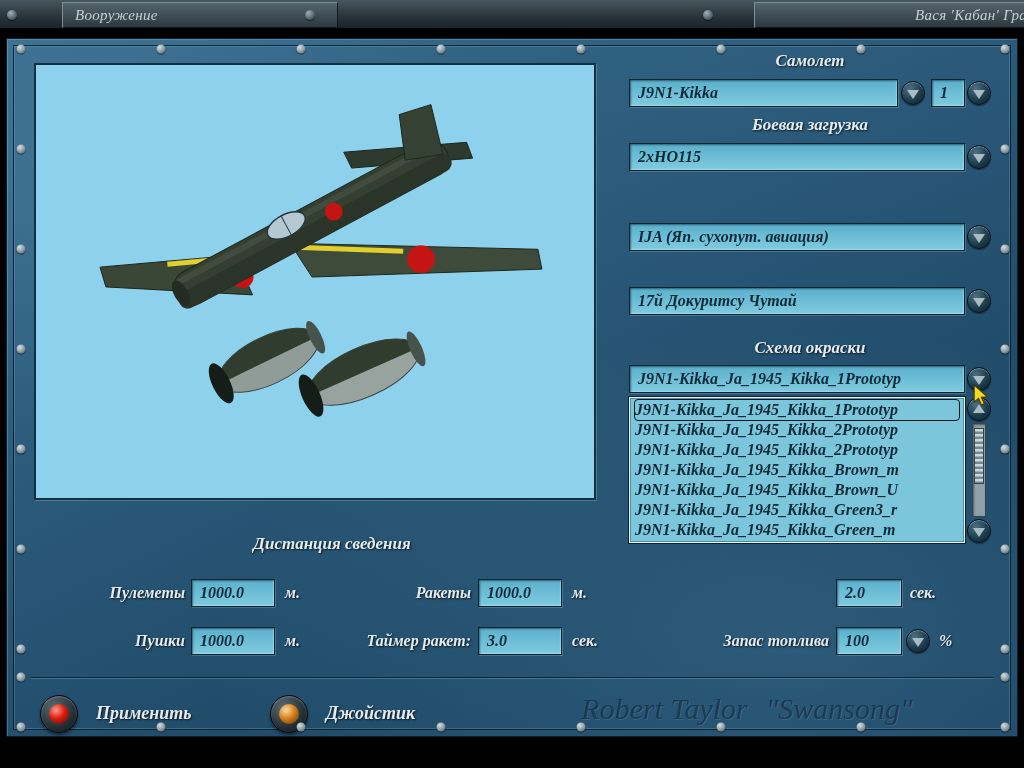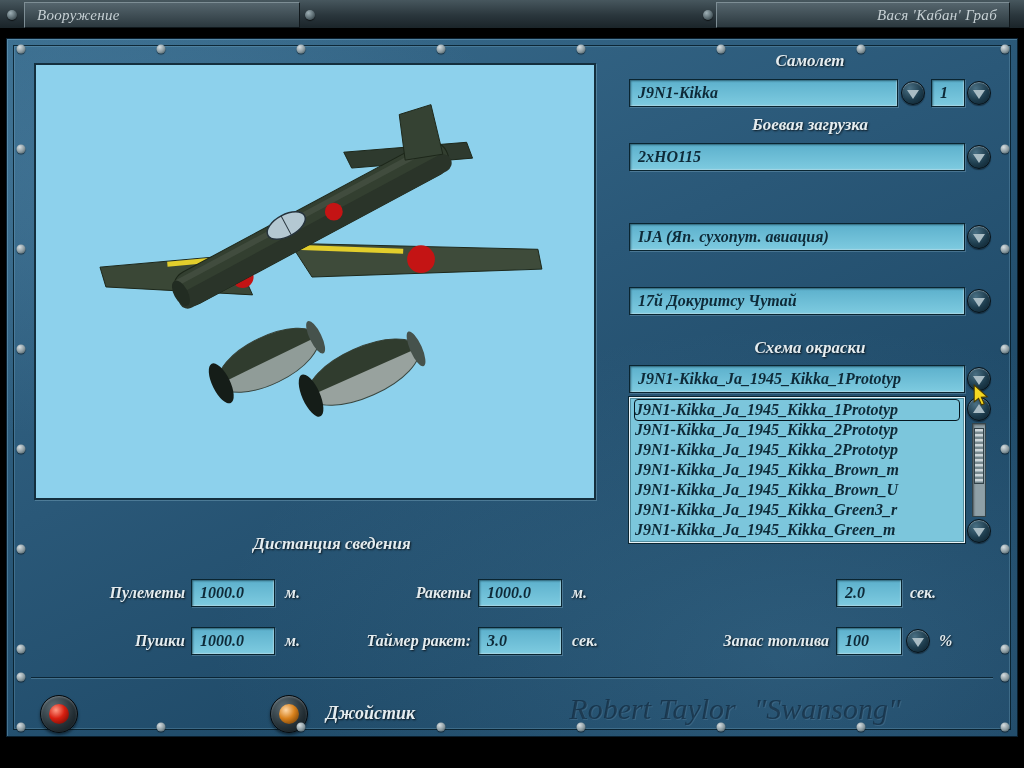--- a/index.html
+++ b/index.html
@@ -7,21 +7,21 @@
               font-family:"Liberation Serif", serif; }
 
   
   .topbar { position:absolute; left:0; top:0; width:1024px; height:30px;
             background:linear-gradient(180deg,#47575e,#2a363c 55%,#1a2429);
             border-bottom:2px solid #000; }
   .tab { position:absolute; top:2px; height:26px;
          background:linear-gradient(180deg,#55656d,#2b383e);
          border:1px solid; border-color:#7e8e95 #10181c #10181c #7e8e95;
          color:#c6d0d4; font:italic 15px/24px "Liberation Serif", serif;
-         padding:0 12px; letter-spacing:.3px; }
+         padding:0 12px; letter-spacing:.3px;margin-left:38px; }
   .tab-left  { left:24px;  width:276px; }
   .tab-right { left:716px; width:294px; text-align:right; }
   .screw { position:absolute; width:10px; height:10px; border-radius:50%;
            background:radial-gradient(circle at 35% 30%, #9fb0b6, #5a6a70 55%, #222e33);
            box-shadow:0 1px 1px rgba(0,0,0,.6); }
 
   
   .panel { position:absolute; left:6px; top:38px; width:1012px; height:699px;
            background:
              radial-gradient(900px 500px at 78% 88%, rgba(100,160,195,.22), transparent 65%),
@@ -94,21 +94,21 @@
                 box-shadow:inset 0 1px 2px rgba(255,255,255,.3), 0 2px 3px rgba(0,0,0,.5);
                 display:flex; align-items:center; justify-content:center; cursor:pointer; }
   .push-dome { width:20px; height:20px; border-radius:50%; }
   .push-dome.red   { background:radial-gradient(circle at 35% 30%, #ff9a85, #d81f10 45%, #6e0b05 90%); }
   .push-dome.amber { background:radial-gradient(circle at 35% 30%, #ffd9a8, #d8811c 45%, #6e3c06 90%); }
   .btn-label { position:absolute; color:#e4ecef;
                font:italic 700 18px/36px "Liberation Serif", serif;
                text-shadow:1px 1px 2px rgba(0,0,0,.75); white-space:nowrap; }
 
   
-  .watermark { position:absolute; left:508px; top:648px; width:440px; height:44px;
+  .watermark { position:absolute; left:520px; top:648px; width:440px; height:44px;
                display:flex; justify-content:center; gap:18px;
                font:italic 400 30px/44px "Liberation Serif", serif;
                color:rgba(13,34,52,.6); text-shadow:1px 1px 0 rgba(160,200,225,.14);
                pointer-events:none; }
 
   .cursor { position:absolute; left:964px; top:345px; z-index:50; pointer-events:none; }
 </style>
 </head>
 <body>
 
@@ -251,20 +251,21 @@
   <div class="round-btn" style="left:899px;top:590px">
     <span class="tri-down"></span>
   </div>
   <div class="label unit" style="left:932px;top:588px">%</div>
 
   <div class="divider"></div>
 
   <div class="push-outer" style="left:33px;top:656px">
     <div class="push-dome red"></div>
   </div>
+  <div class="btn-label" style="left:89px;top:656px">Применить</div>
 
   <div class="push-outer" style="left:263px;top:656px">
     <div class="push-dome amber"></div>
   </div>
   <div class="btn-label" style="left:319px;top:656px">Джойстик</div>
 
   <div class="watermark">
     <span>Robert Taylor</span>
     <span>"Swansong"</span>
   </div>

